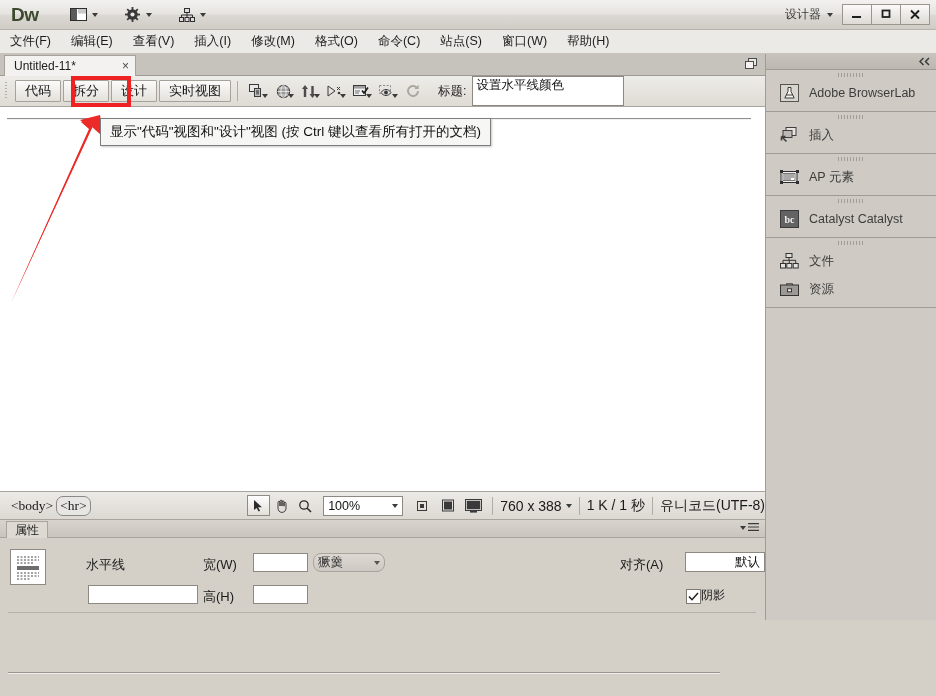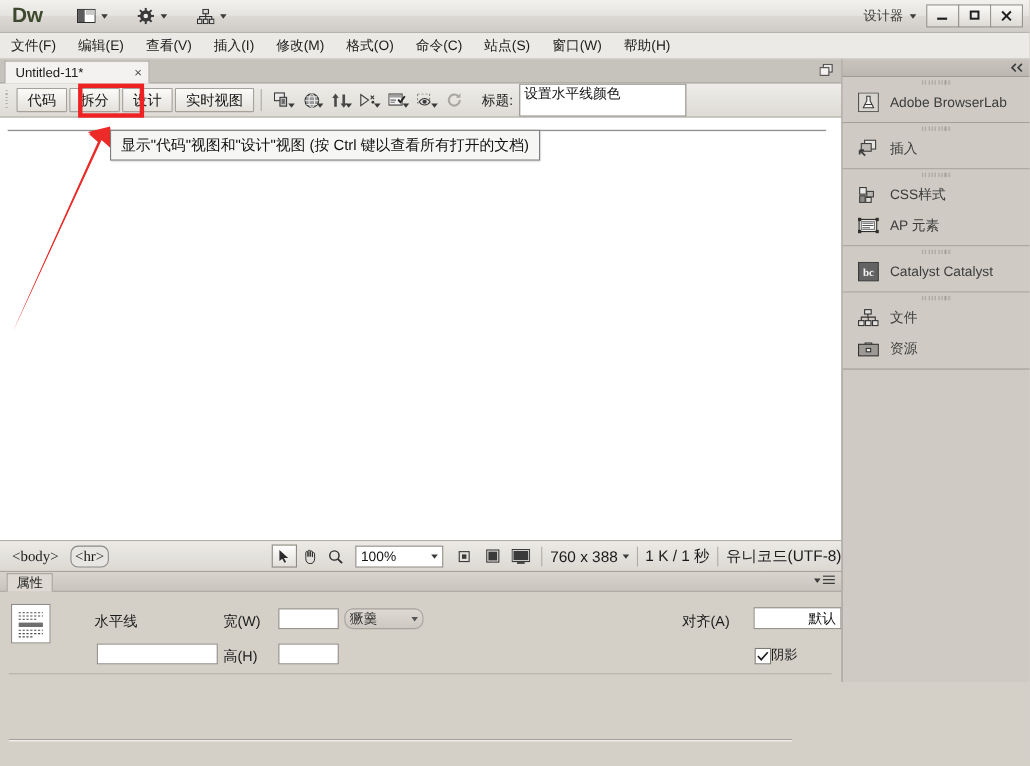--- a/index.html
+++ b/index.html
@@ -133,21 +133,21 @@
     border: 4px solid #ee2222; z-index: 28; box-sizing: border-box;
   }
 
   
   .statusbar {
     position: absolute; left: 0; top: 492px; width: 765px; height: 28px;
     background: linear-gradient(to bottom,#eceae6,#dcd9d3);
     border-bottom: 1px solid #a9a59e;
     display: flex; align-items: center; font-size: 12px; color: #1a1a1a;
   }
-  .tagsel { display: flex; align-items: center; margin-left: 8px; gap: 8px;
+  .tagsel { display: flex; align-items: center; margin-left: 8px; gap: 0;
     font-family: "Liberation Serif", serif; font-size: 13.5px; }
   .tagsel .tag { padding: 1px 3px; }
   .tagsel .tag.sel { border: 1px solid #8a8a8a; border-radius: 7px; background:#e8e6e2; }
   .sb-tools { display: flex; align-items: center; margin-left: auto; }
   .sb-ibtn { width: 23px; height: 21px; display:flex; align-items:center; justify-content:center; cursor: default; }
   .sb-ibtn.active { border: 1px solid #8f8b84; background: linear-gradient(to bottom,#ffffff,#e2dfd9); }
   .zoom-sel {
     width: 80px; height: 20px; margin: 0 7px;
     border: 1px solid #8d8881; background: #fff;
     display: flex; align-items: center; padding: 0 4px;
@@ -568,31 +568,20 @@
         <span class="dlabel">插入</span>
       </div>
     </div>
 
     <div class="dock-group">
       <div class="grip-h">
           <span class="grip-dots"></span>
         </div>
       <div class="dock-item">
         <span class="dock-icon">
-          <svg width="19" height="17" viewBox="0 0 19 17">
-            <rect x="1.5" y="1.5" width="6" height="6" fill="#e9e7e3" stroke="#3d3d3d"></rect>
-            <rect x="8" y="5" width="6" height="5" fill="#b9b6b1" stroke="#3d3d3d"></rect>
-            <rect x="1.5" y="9" width="5" height="6" fill="#8e8b86" stroke="#3d3d3d"></rect>
-            <rect x="7" y="10.5" width="5" height="4.5" fill="#dedbd6" stroke="#3d3d3d"></rect>
-          </svg>
-        </span>
-        <span class="dlabel">CSS样式</span>
-      </div>
-      <div class="dock-item">
-        <span class="dock-icon">
           <svg width="19" height="16" viewBox="0 0 19 16">
             <rect x="1" y="2.5" width="16" height="11" fill="#f0eeeA" stroke="#2f2f2f"></rect>
             <rect x="3" y="4.5" width="12" height="7" fill="#fff" stroke="#777"></rect>
             <path d="M4 6h10M4 8h10M4 10h7" stroke="#555"></path>
             <rect x="0" y="1" width="3" height="3" fill="#2f2f2f"></rect>
             <rect x="16" y="1" width="3" height="3" fill="#2f2f2f"></rect>
             <rect x="0" y="12" width="3" height="3" fill="#2f2f2f"></rect>
             <rect x="16" y="12" width="3" height="3" fill="#2f2f2f"></rect>
           </svg>
         </span>

